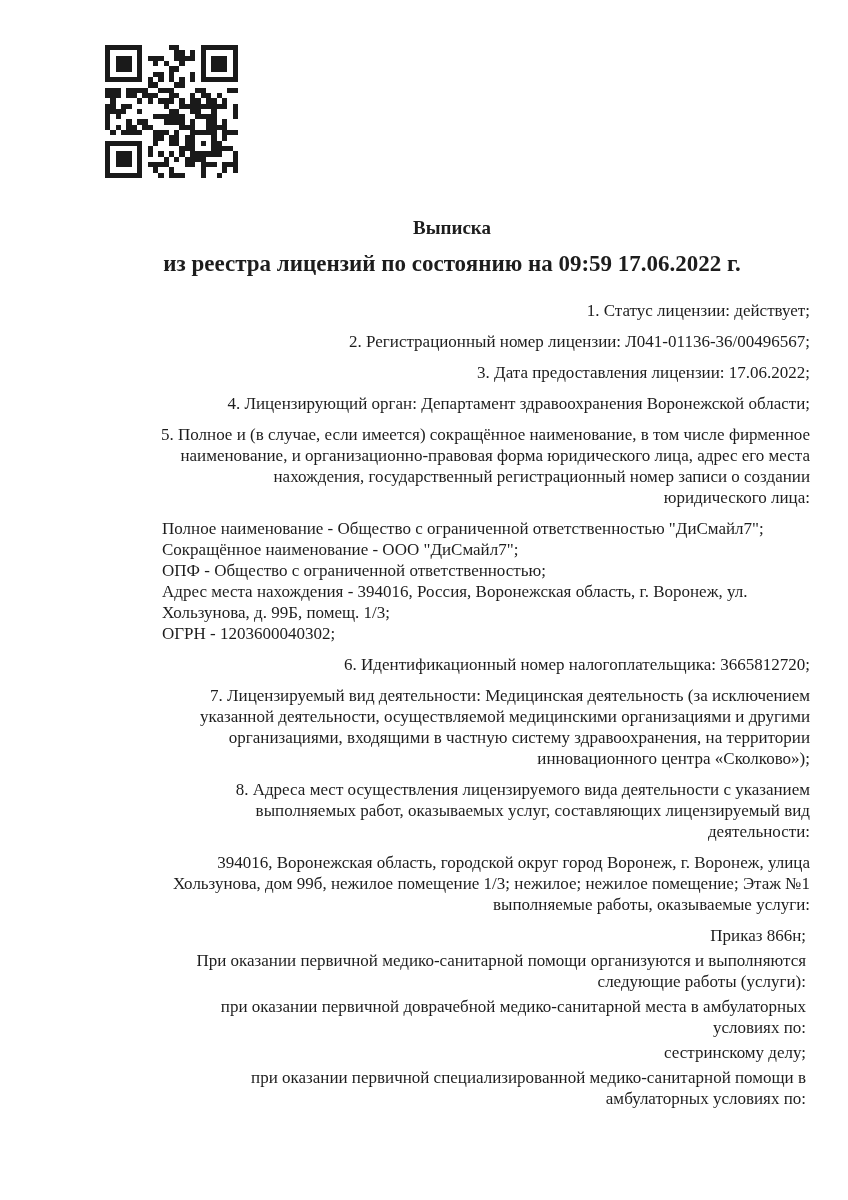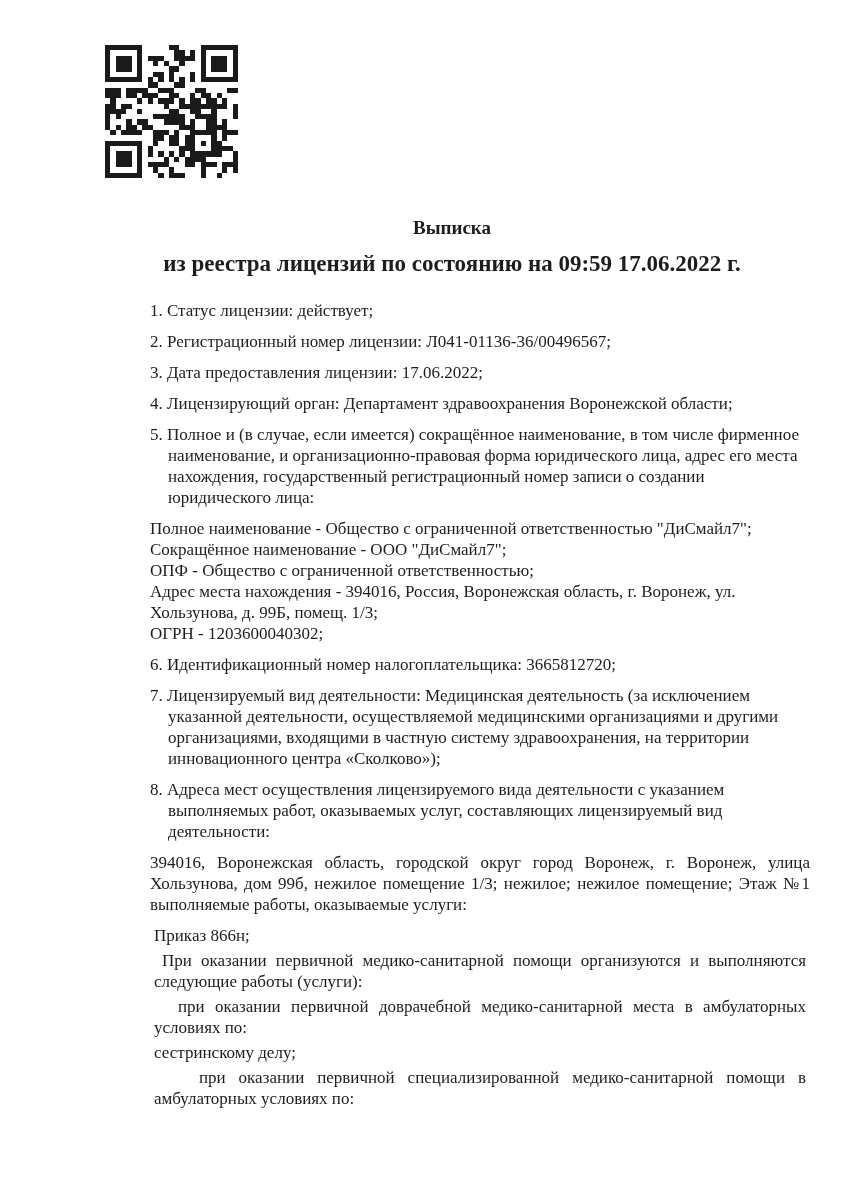--- a/index.html
+++ b/index.html
@@ -7,23 +7,23 @@
     position:relative; width:848px; height:1200px; background:#ffffff;
     font-family:"Liberation Serif","DejaVu Serif",serif;
     color:#1d1d1d; overflow:hidden;border-radius:15px;
   }
   .qr { position:absolute; top:45px; left:105px; width:133px; height:133px; }
   .qr svg { display:block; width:133px; height:133px; }
   .titles { position:absolute; top:216px; left:94px; width:716px; text-align:center; }
   .title-line { font-size:19px; font-weight:bold; margin:0; line-height:23px; }
   .subtitle-line { font-size:23px; font-weight:bold; margin:13px 0 0; line-height:23px; }
   .content { position:absolute; top:300px; left:150px; width:660px; font-size:17px; line-height:21px; }
-  .content p { margin:0 0 10px; }
+  .content p { margin:0 0 10px;text-align:right; }
   .hang { padding-left:18px; text-indent:-18px; }
-  .block { margin:0 0 10px; }
+  .block { margin:0 12px 10px; }
   .block div { margin:0; }
   .j { text-align:justify; }
   .ind8  { text-indent:8px; }
   .ind24 { text-indent:24px; }
   .ind45 { text-indent:45px; }
   .ml8  { margin-left:8px; }
   .ml27 { margin-left:27px; }
   .works p { margin:4px; }
   .addr { margin:0 0 0; }
 </style>

